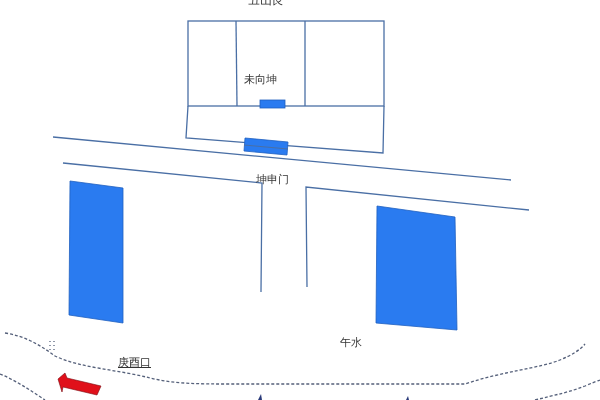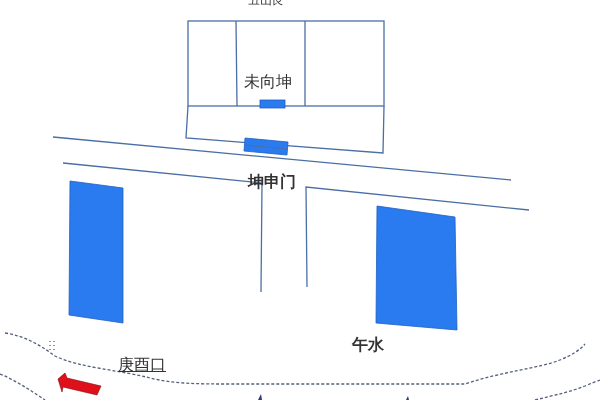--- a/index.html
+++ b/index.html
@@ -1,19 +1,19 @@
 <!DOCTYPE html>
 <html><head>
   <meta charset="utf-8">
   <style>
     html, body { margin: 0; padding: 0; background: #ffffff; }
     body { width: 600px; height: 400px; overflow: hidden; position: relative;
            font-family: "DejaVu Sans", sans-serif; }
     #canvas { position: absolute; left: 0; top: 0; width: 600px; height: 400px; }
-    .lbl { position: absolute; font-size: 16px; color: #333333; white-space: nowrap;
+    .lbl { position: absolute; font-size: 11px; color: #333333; white-space: nowrap;
            font-family: "DejaVu Serif", serif; }
   </style>
 </head>
 <body>
 
 <svg id="canvas" viewBox="0 0 600 400" xmlns="http://www.w3.org/2000/svg">
 
   <g fill="none" stroke="#4a6fa5" stroke-width="1.3">
     <rect x="188" y="21" width="196" height="85"></rect>
     <line x1="236" y1="21" x2="237" y2="106"></line>
@@ -42,15 +42,15 @@
   </g>
 
   <polygon points="58,379 65,373 67,378 101,386 97,395 63,387 62,392" fill="#e0101a" stroke="#7a0a10" stroke-width="0.6"></polygon>
 
   <path d="M258,400 L261,394 L262,400 Z" fill="#2a3a7a"></path>
   <path d="M406,400 L408,396 L409,400 Z" fill="#2a3a7a"></path>
 </svg>
 
 <div class="lbl" style="left:248px; top:-8px; font-size:12px;">丑山艮</div>
 <div class="lbl" style="left:244px; top:72px;">未向坤</div>
-<div class="lbl" style="left:248px; top:172px;font-weight:bold;">坤申门</div>
+<div class="lbl" style="left:256px; top:172px;">坤申门</div>
 <div class="lbl" style="left:118px; top:355px;text-decoration:underline;">庚酉口</div>
-<div class="lbl" style="left:352px; top:335px;font-weight:bold;">午水</div>
+<div class="lbl" style="left:340px; top:335px;">午水</div>
 
 </body></html>

